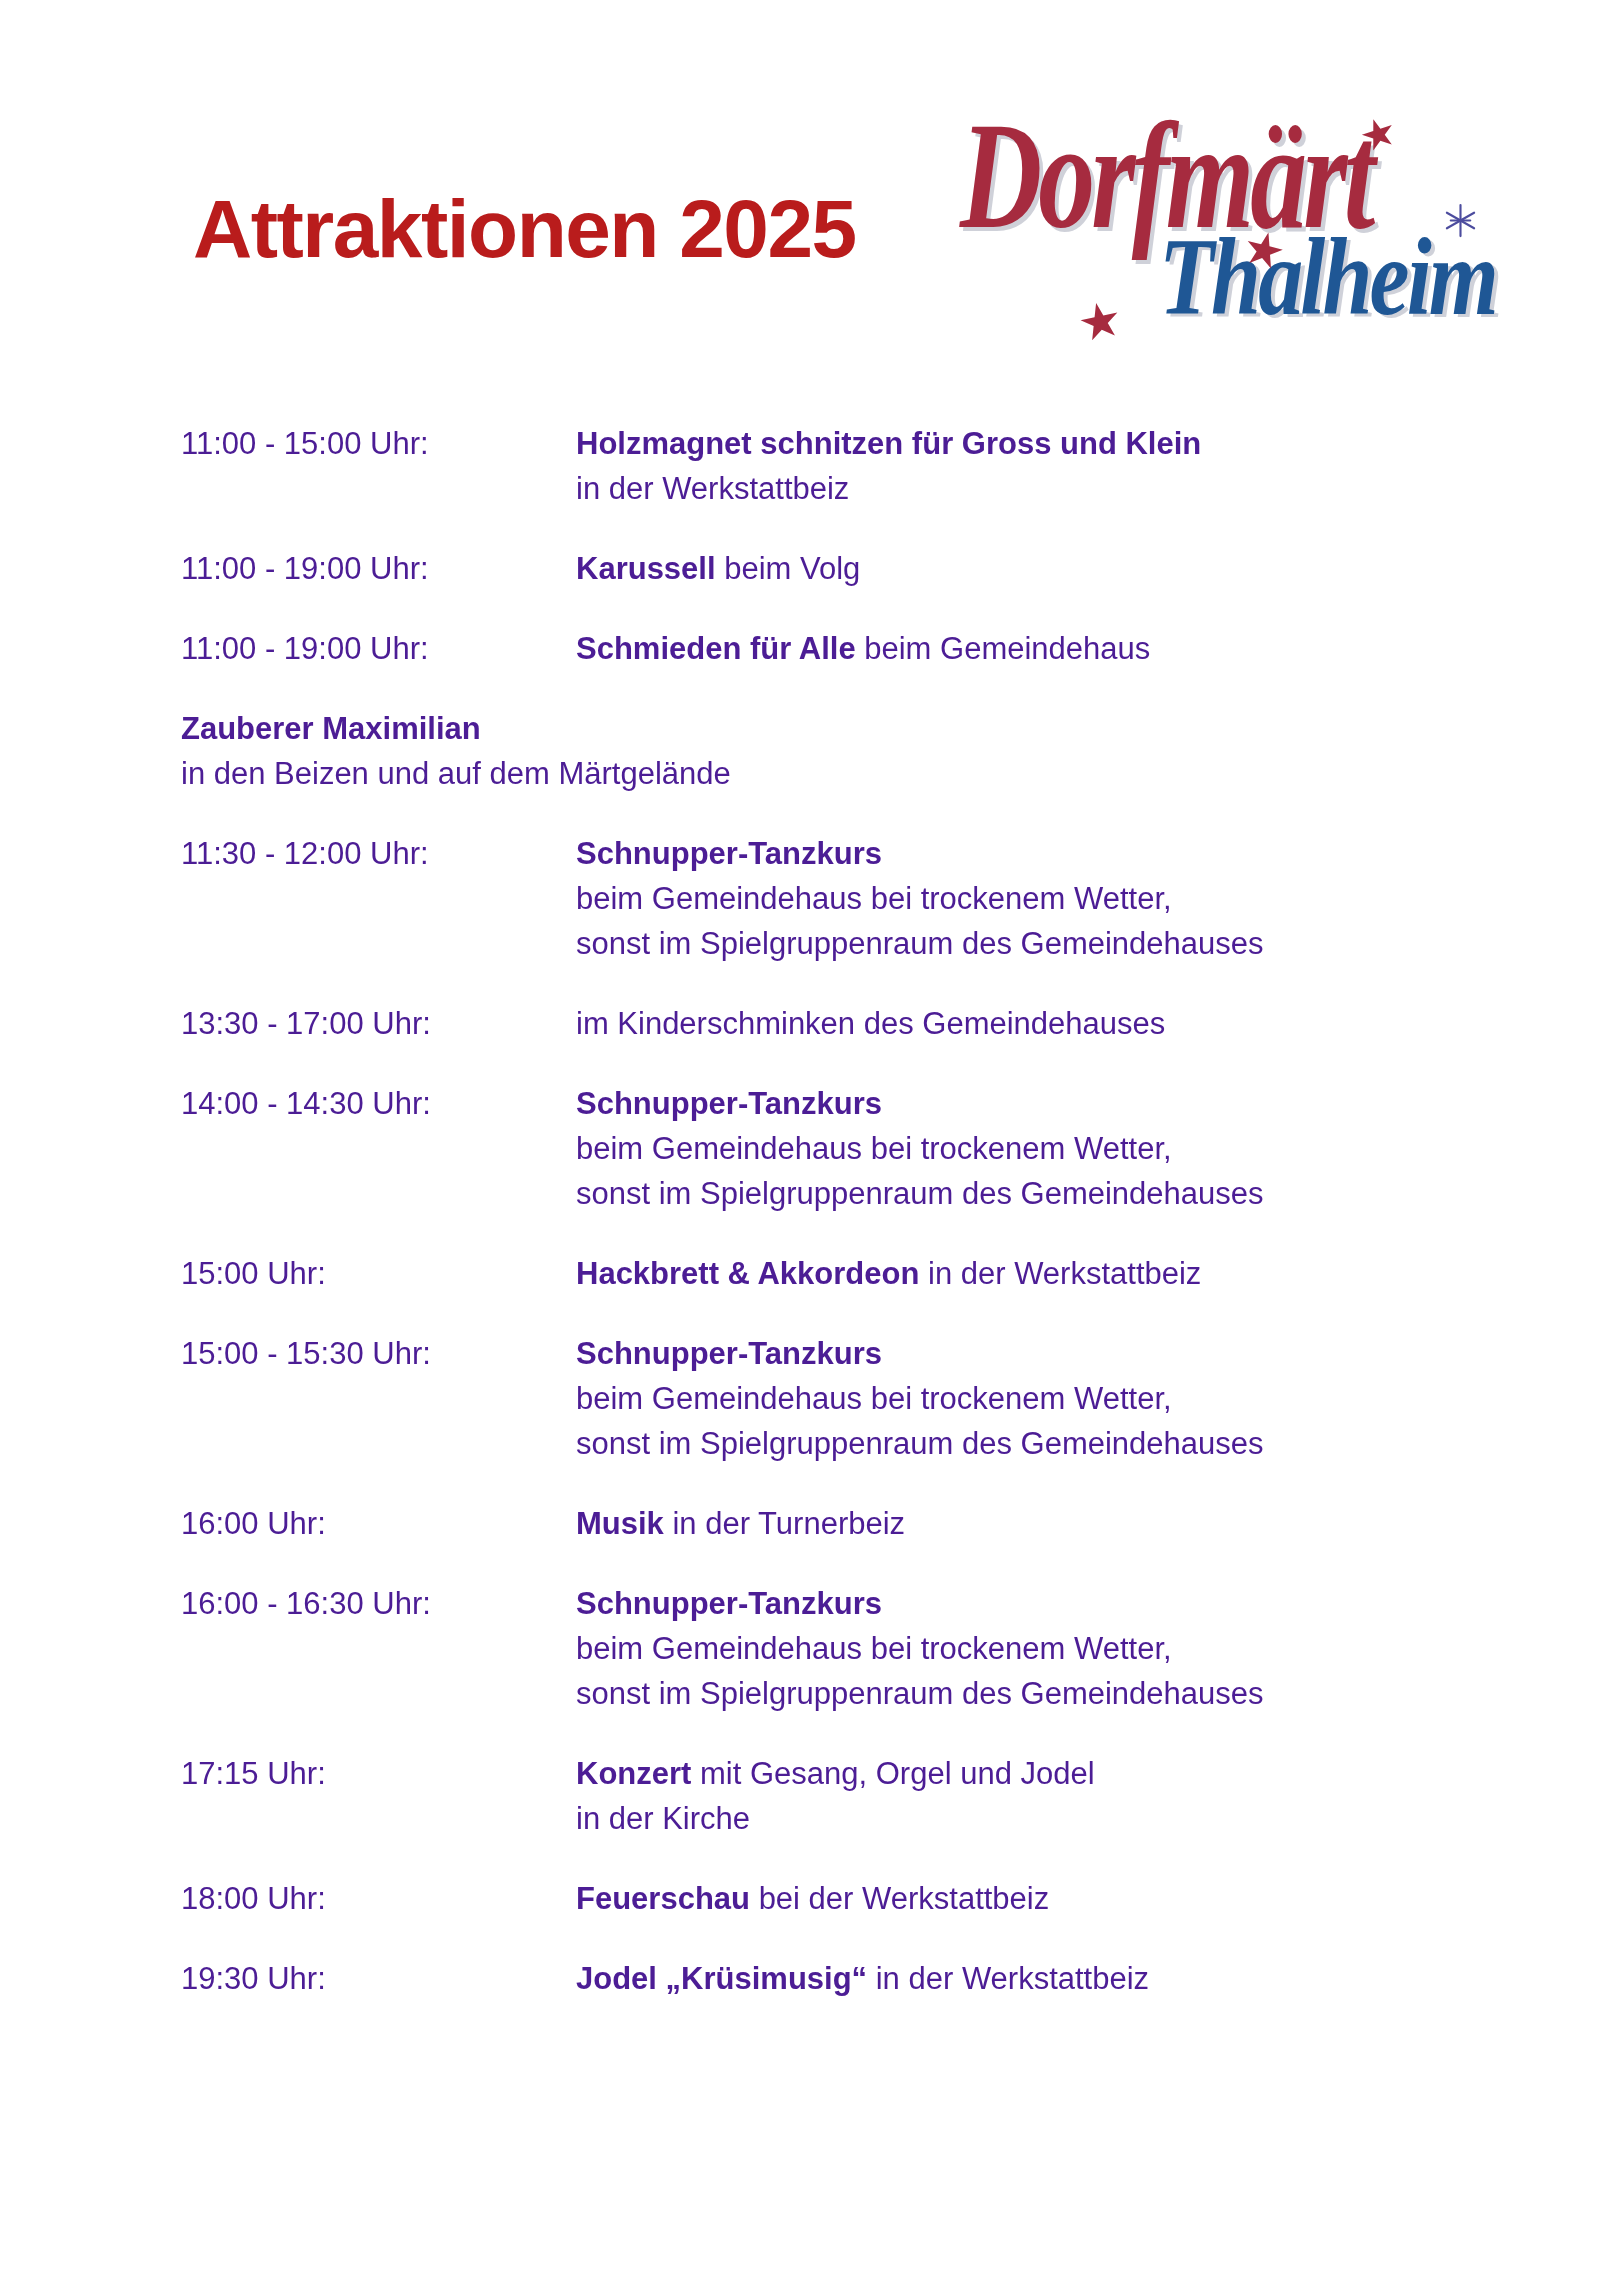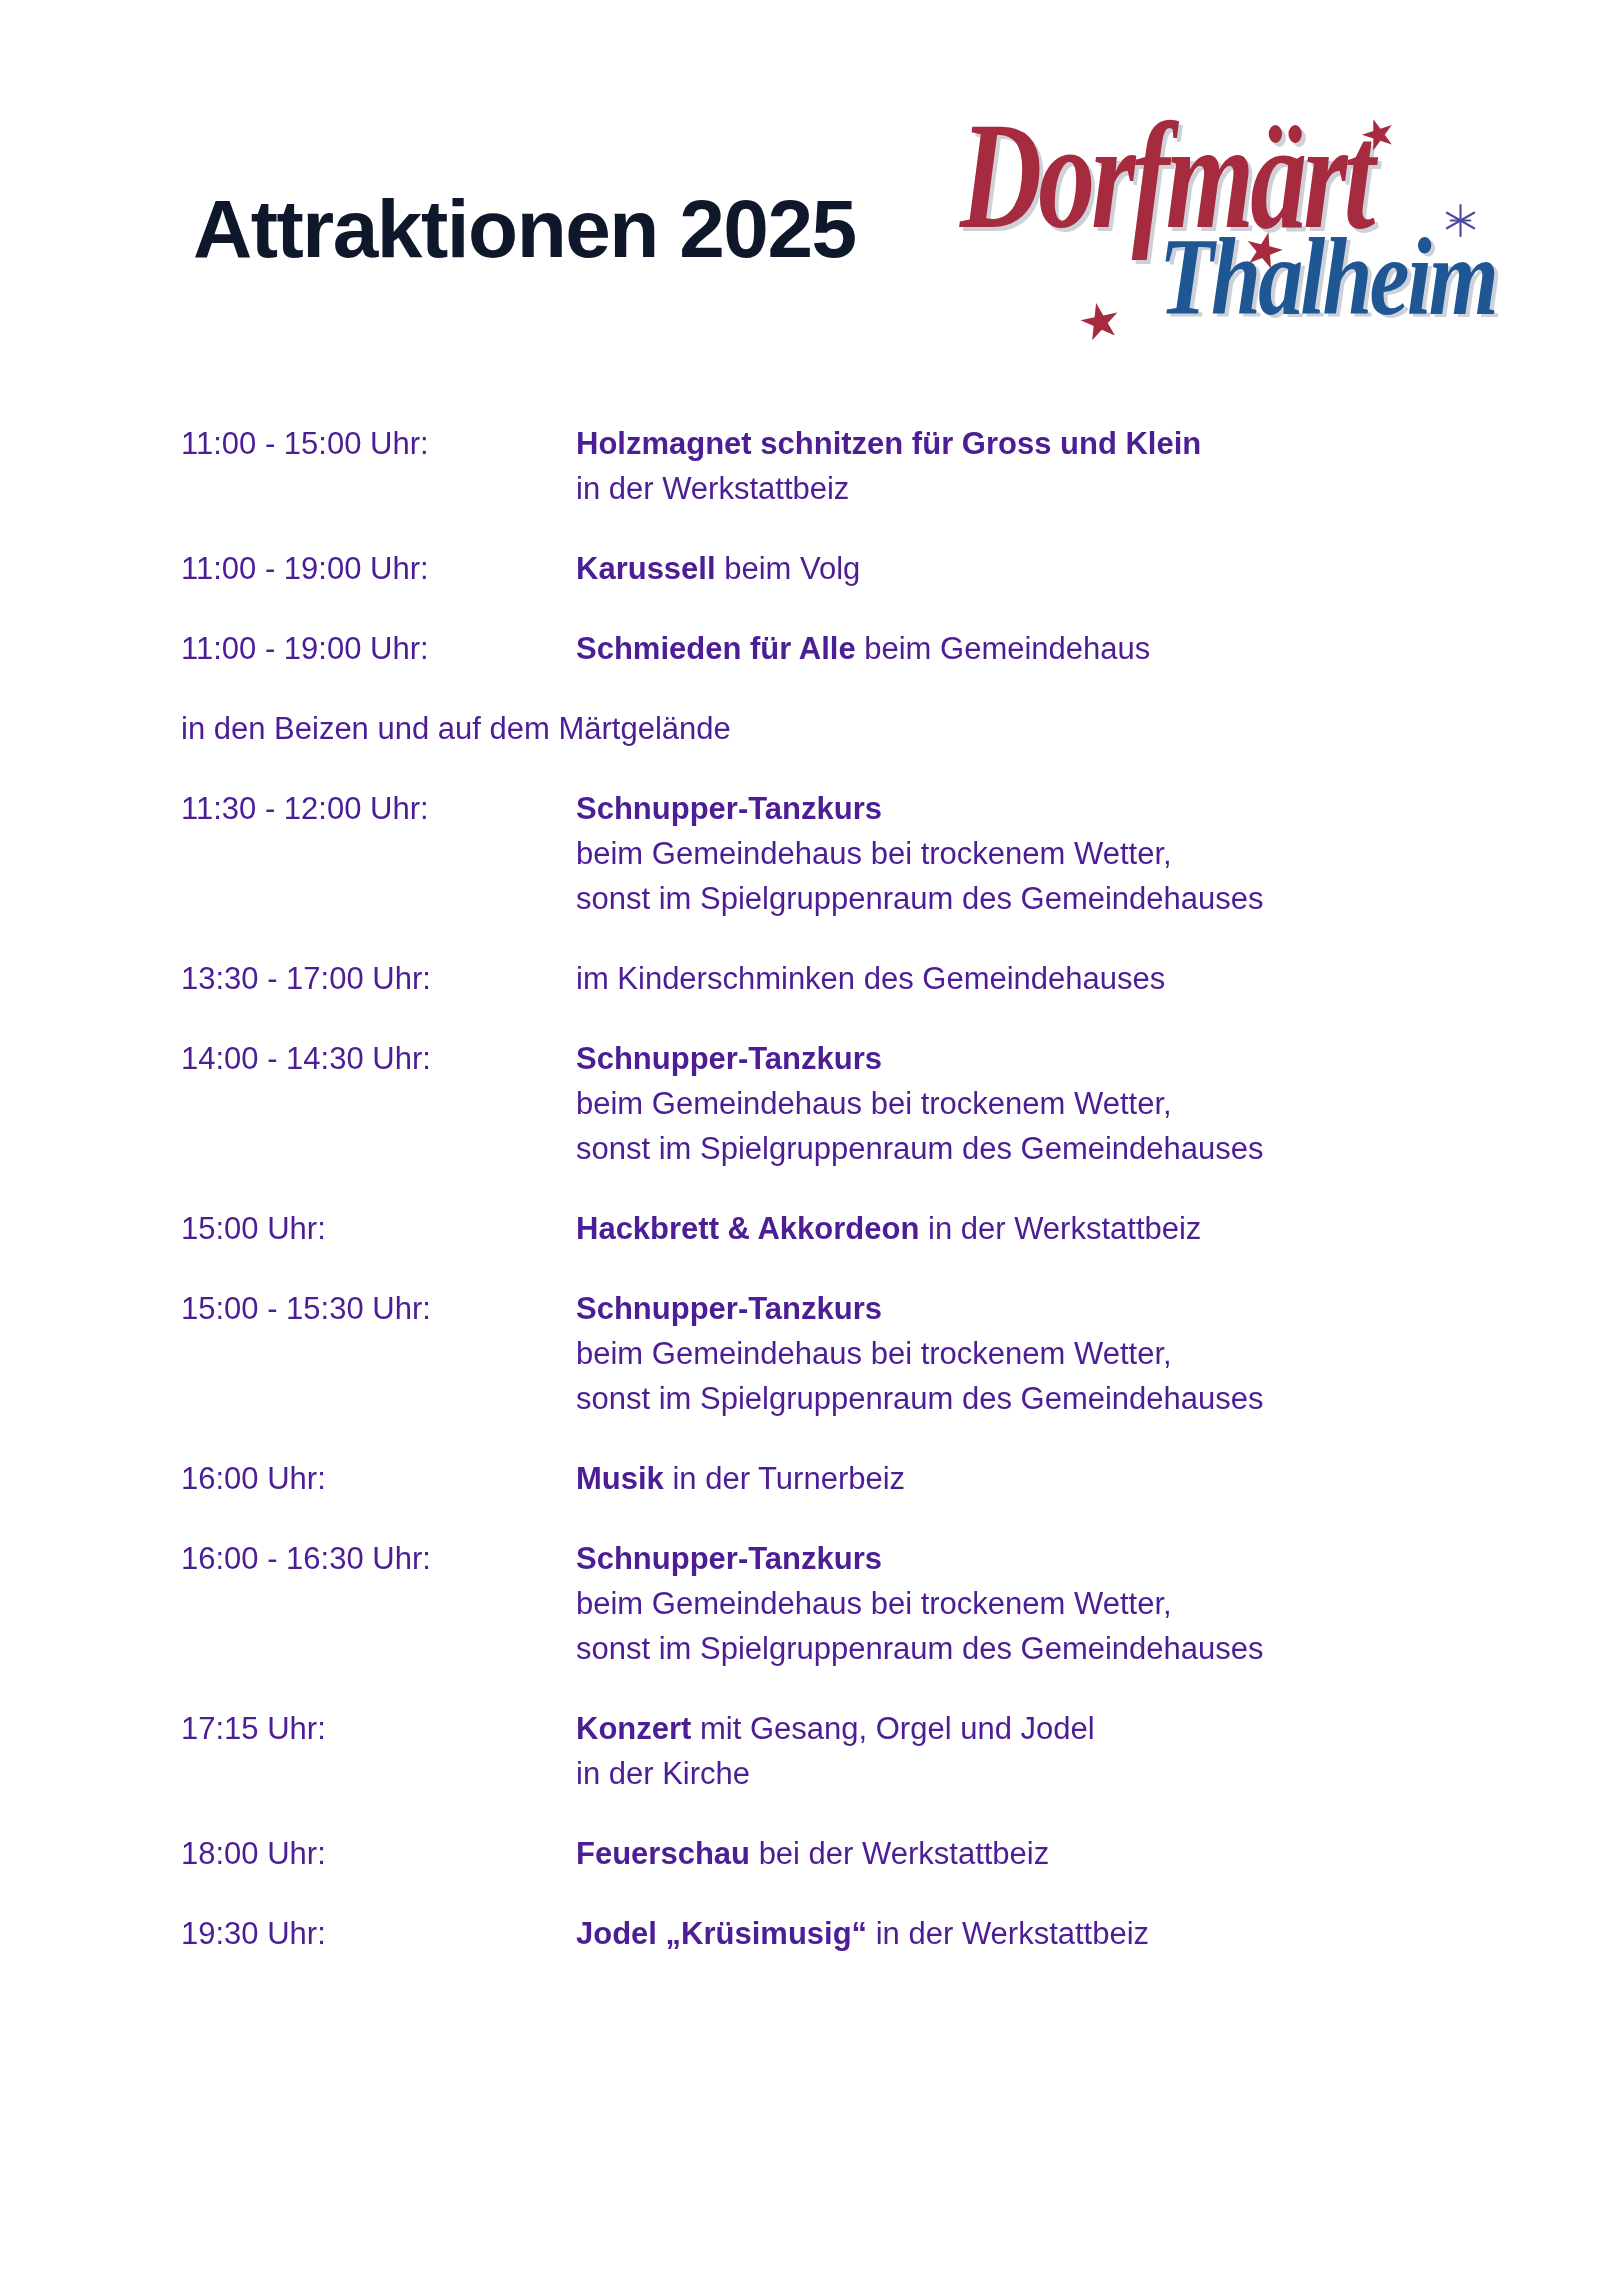--- a/index.html
+++ b/index.html
@@ -17,21 +17,21 @@
   
   .title {
     position: absolute;
     left: 193px;
     top: 188px;
     margin: 0;
     font-size: 82px;
     line-height: 1;
     font-weight: bold;
     letter-spacing: -1.5px;
-    color: #0f172a;
+    color: #b91c1c;
     font-family: "Liberation Sans", "DejaVu Sans", sans-serif;
   }
 
   
   .logo {
     position: absolute;
     left: 931px;
     top: 83px;
     width: 608px;
     height: 284px;
@@ -131,20 +131,21 @@
         </div>
       </div>
       <div class="row">
         <div class="time">11:00 - 19:00 Uhr:</div>
         <div class="desc">
           <div class="line"><span class="b">Schmieden für Alle</span><span> beim Gemeindehaus</span></div>
         </div>
       </div>
       <div class="row">
         <div class="desc">
+          <div class="line"><span class="b">Zauberer Maximilian</span></div>
           <div class="line">in den Beizen und auf dem Märtgelände</div>
         </div>
       </div>
       <div class="row">
         <div class="time">11:30 - 12:00 Uhr:</div>
         <div class="desc">
           <div class="line"><span class="b">Schnupper-Tanzkurs</span></div>
           <div class="line">beim Gemeindehaus bei trockenem Wetter,</div>
           <div class="line">sonst im Spielgruppenraum des Gemeindehauses</div>
         </div>

